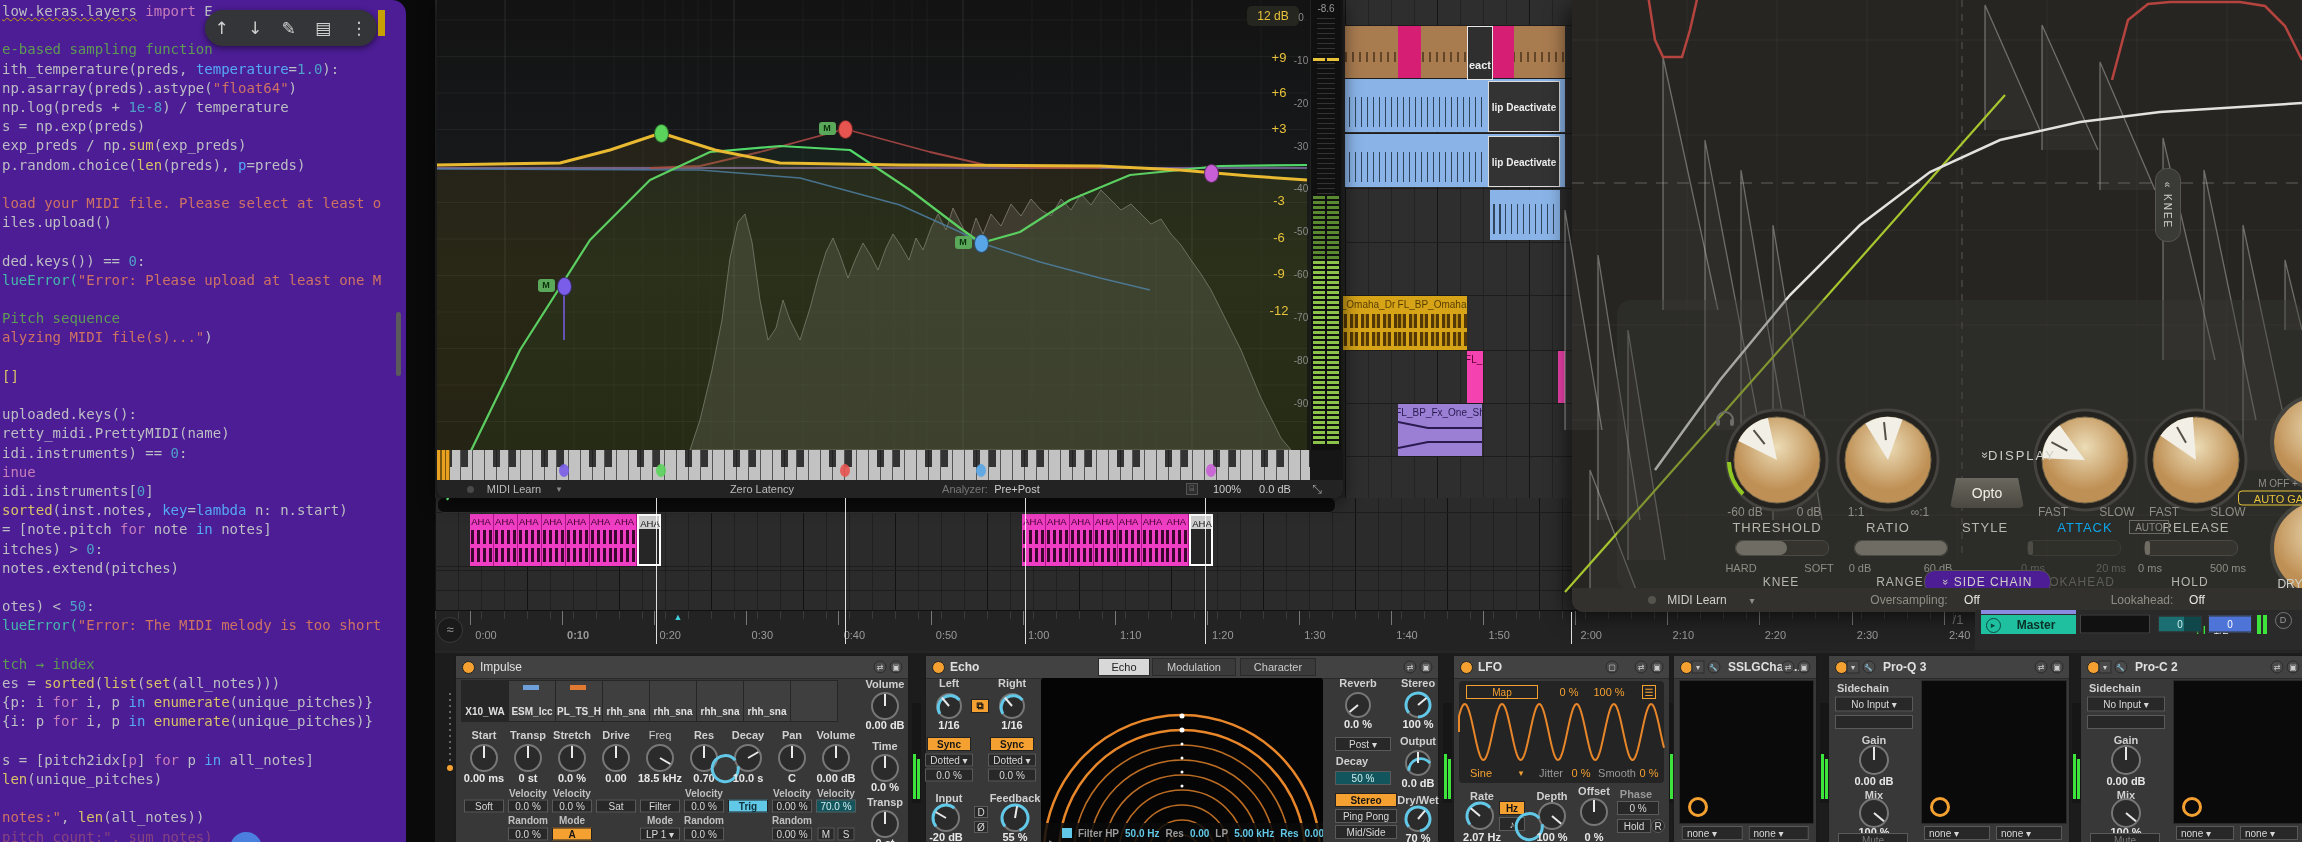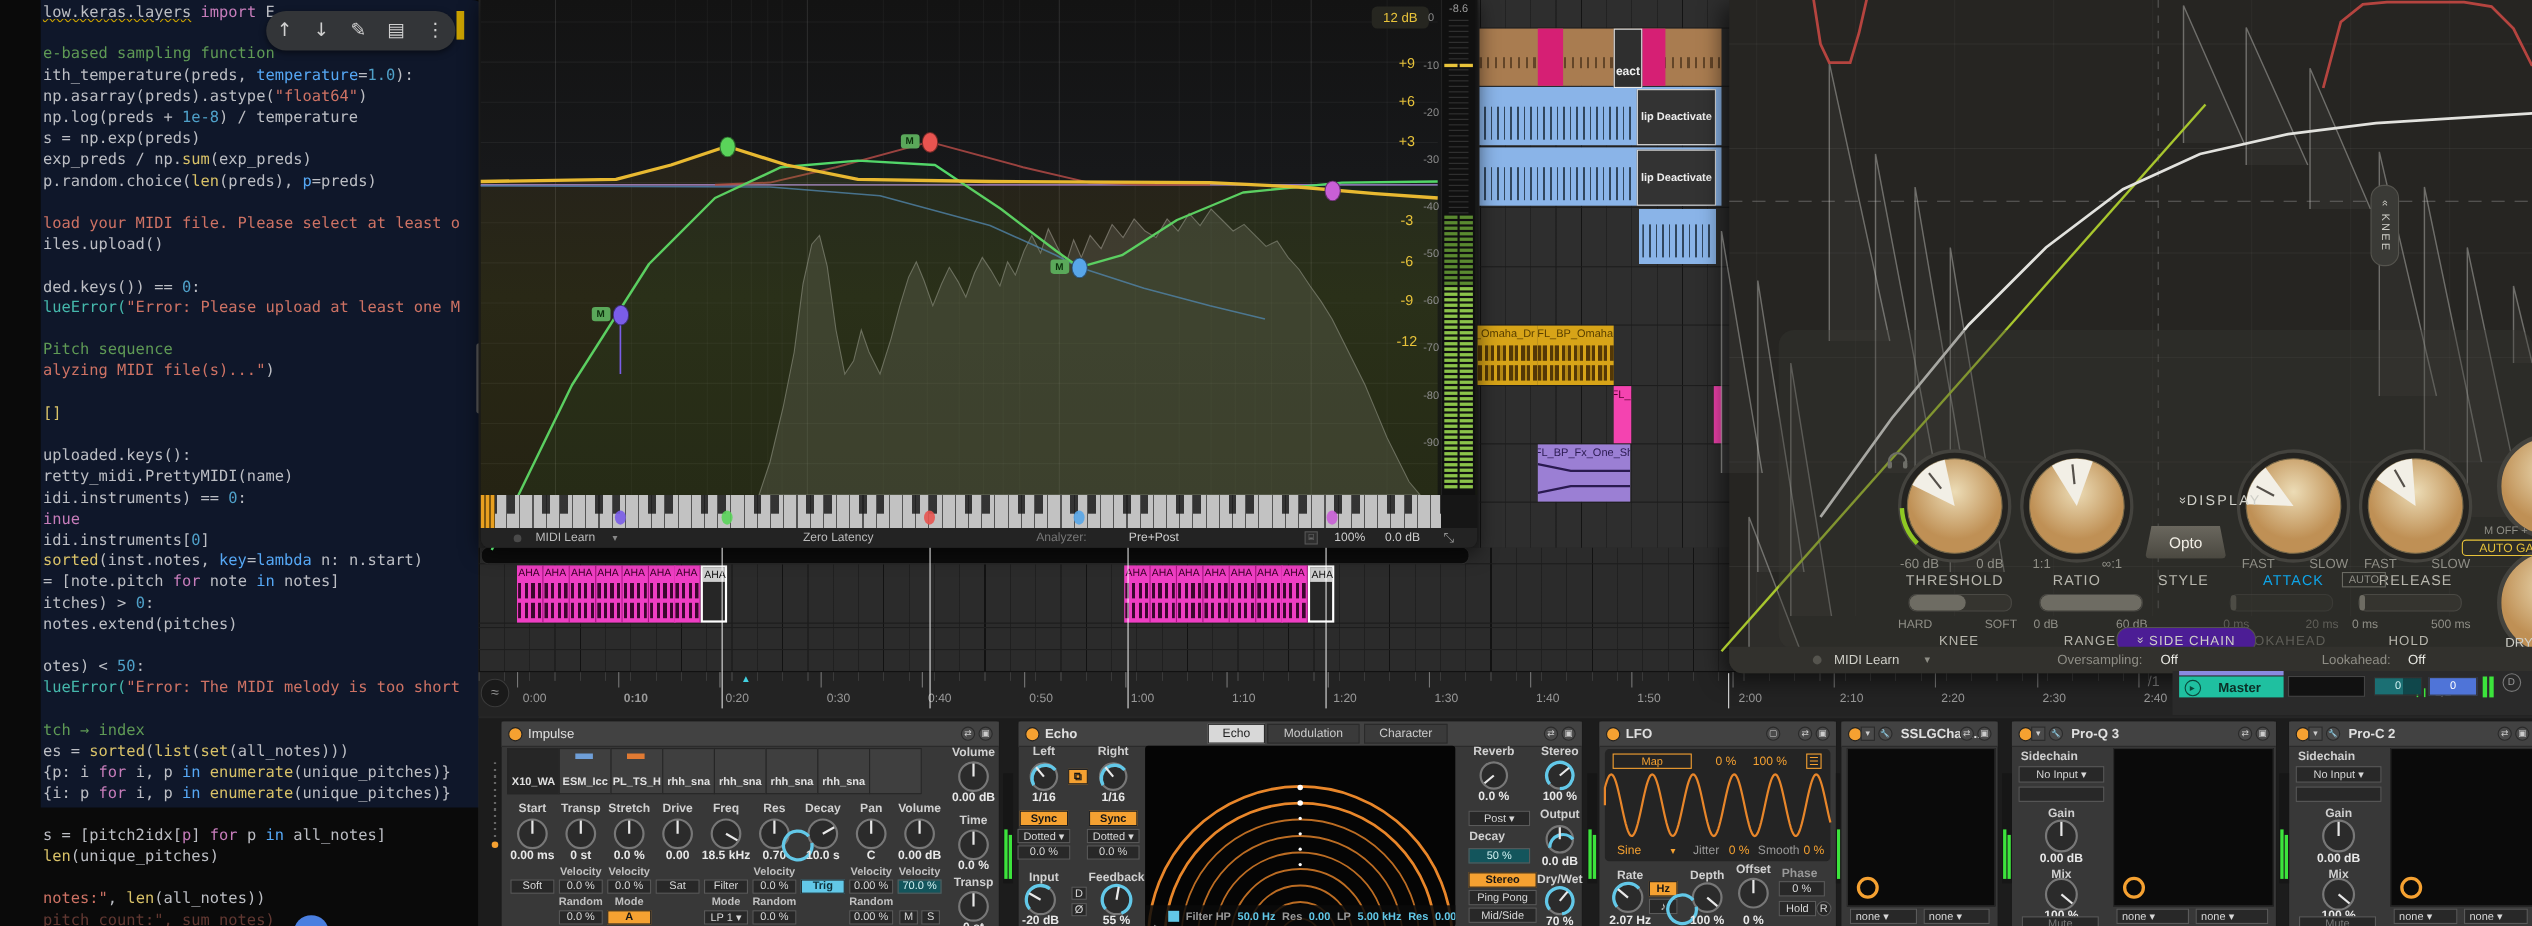--- a/index.html
+++ b/index.html
@@ -22,21 +22,21 @@
   .code .d{color:#bcbec4}.code .k{color:#c77dbb}.code .b{color:#56a8f5}.code .t2{color:#45b8ac}
   .code .s{color:#ce7264}.code .c{color:#5f9a55}.code .y{color:#d9c268}.code .n{color:#4fa0c8}
   .code .u{text-decoration:underline wavy #c8a000 1px;}
   .led{width:11px;height:11px;border-radius:50%;background:#f5a131;border:1px solid #222;}
   svg{position:absolute;overflow:visible;}
 </style>
 </head>
 <body>
 
 <div id="stage">
-  <div class="ab" id="editor" style="left:0;top:0;width:406px;height:734px;background:#0f172a;border-radius:0 14px 0 0;margin-left:37px;">
+  <div class="ab" id="editor" style="left:0;top:0;width:406px;height:842px;background:#4c1d95;border-radius:0 14px 0 0;">
       <div class="code" style="top: 2px; left: 2px;"><span class="d u">low.keras.layers</span><span class="d"> </span><span class="k">import</span><span class="d"> E</span></div>
       <div class="code" style="top: 21.2px; left: 2px;"></div>
       <div class="code" style="top: 40.4px; left: 2px;"><span class="c">e-based sampling function</span></div>
       <div class="code" style="top: 59.6px; left: 2px;"><span class="d">ith_temperature(preds, </span><span class="b">temperature</span><span class="d">=</span><span class="n">1.0</span><span class="d">):</span></div>
       <div class="code" style="top: 78.8px; left: 2px;"><span class="d">np.asarray(preds).astype(</span><span class="s">"float64"</span><span class="d">)</span></div>
       <div class="code" style="top: 98px; left: 2px;"><span class="d">np.log(preds + </span><span class="n">1e-8</span><span class="d">) / temperature</span></div>
       <div class="code" style="top: 117.2px; left: 2px;"><span class="d">s = np.exp(preds)</span></div>
       <div class="code" style="top: 136.4px; left: 2px;"><span class="d">exp_preds / np.</span><span class="y">sum</span><span class="d">(exp_preds)</span></div>
       <div class="code" style="top: 155.6px; left: 2px;"><span class="d">p.random.choice(</span><span class="y">len</span><span class="d">(preds), </span><span class="b">p</span><span class="d">=preds)</span></div>
       <div class="code" style="top: 174.8px; left: 2px;"></div>
@@ -526,21 +526,21 @@
         <div class="ab" style="left: 769px; top: 14px; width: 10px; height: 13px; border-radius: 50%; background: rgb(201, 95, 214); opacity: 0.9;"></div>
         <div class="ab" style="left: 539px; top: 14px; width: 10px; height: 13px; border-radius: 50%; background: rgb(88, 166, 232); opacity: 0.9;"></div>
         <div class="ab" style="left: 122px; top: 14px; width: 10px; height: 13px; border-radius: 50%; background: rgb(122, 93, 232); opacity: 0.9;"></div>
       </div>
       <div class="ab" style="left: 0px; top: 480px; width: 906px; height: 18px; background: rgb(35, 35, 35); border-radius: 0px 0px 8px 8px;">
         <div class="ab" style="left: 30px; top: 6px; width: 7px; height: 7px; border-radius: 50%; background: rgb(74, 74, 74);"></div>
         <div class="t" style="left: 77px; top: 9px; font-size: 11px; color: rgb(187, 187, 187);">MIDI Learn</div>
         <div class="t" style="left: 122px; top: 9px; font-size: 9px; color: rgb(136, 136, 136);">▾</div>
         <div class="t" style="left: 325px; top: 9px; font-size: 11px; color: rgb(187, 187, 187);">Zero Latency</div>
         <div class="t" style="left: 528px; top: 9px; font-size: 11px; color: rgb(119, 119, 119);">Analyzer:</div>
-        <div class="t" style="left: 580px; top: 9px; font-size: 11px; color: rgb(204, 204, 204); margin-left: 32px;">Pre+Post</div>
+        <div class="t" style="left: 580px; top: 9px; font-size: 11px; color: rgb(204, 204, 204);">Pre+Post</div>
         <div class="bx" style="left: 755px; top: 9px; width: 12px; height: 12px; background: rgb(46, 46, 46); border-color: rgb(85, 85, 85); color: rgb(153, 153, 153); font-size: 8px;">⌸</div>
         <div class="t" style="left: 790px; top: 9px; font-size: 11px; color: rgb(204, 204, 204);">100%</div>
         <div class="t" style="left: 838px; top: 9px; font-size: 11px; color: rgb(204, 204, 204);">0.0 dB</div>
         <div class="t" style="left: 880px; top: 9px; font-size: 12px; color: rgb(153, 153, 153);">⤡</div>
       </div>
     </div>
   <div class="ab" id="compwin" style="left:1572px;top:0;width:730px;height:612px;background:#262522;border-radius:0 0 0 12px;box-shadow:-6px 6px 20px rgba(0,0,0,.55);">
       <svg width="730" height="612" viewBox="0 0 730 612" style="left: 0px; top: 0px;">
         <line x1="0" y1="40" x2="730" y2="40" stroke="#fff" stroke-opacity="0.05"></line>
         <line x1="0" y1="135" x2="730" y2="135" stroke="#fff" stroke-opacity="0.05"></line>
@@ -735,21 +735,21 @@
         <div class="bx" style="left: 116px; top: 150px; width: 40px; height: 13px;">0.0 %</div>
         <div class="t" style="left: 116px; top: 164px; font-size: 10px; color: rgb(192, 192, 192); font-weight: bold;">Mode</div>
         <div class="bx or" style="left: 116px; top: 178px; width: 40px; height: 13px;">A</div>
         <div class="t" style="left: 160px; top: 79px; font-size: 11px; color: rgb(208, 208, 208); font-weight: bold;">Drive</div>
         <svg width="30" height="30" viewBox="0 0 30 30" style="left: 145px; top: 87px;">
           <circle cx="15" cy="15" r="13" fill="#2b2b2b" stroke="#777" stroke-width="2"></circle>
           <line x1="15" y1="15" x2="15" y2="3" stroke="#e8e8e8" stroke-width="2"></line>
         </svg>
         <div class="t" style="left: 160px; top: 122px; font-size: 11px; color: rgb(232, 232, 232); font-weight: bold;">0.00</div>
         <div class="bx" style="left: 160px; top: 150px; width: 40px; height: 13px;">Sat</div>
-        <div class="t" style="left: 204px; top: 79px; font-size: 11px; color: rgb(208, 208, 208); font-weight: bold;">Freq</div>
+        <div class="t" style="left: 204px; top: 79px; font-size: 11px; color: rgb(208, 208, 208); font-weight: normal;">Freq</div>
         <svg width="30" height="30" viewBox="0 0 30 30" style="left: 189px; top: 87px;">
           <circle cx="15" cy="15" r="13" fill="#2b2b2b" stroke="#777" stroke-width="2"></circle>
           <line x1="15" y1="15" x2="25.392304845413264" y2="21" stroke="#e8e8e8" stroke-width="2"></line>
         </svg>
         <div class="t" style="left: 204px; top: 122px; font-size: 11px; color: rgb(232, 232, 232); font-weight: bold;">18.5 kHz</div>
         <div class="bx" style="left: 204px; top: 150px; width: 40px; height: 13px;">Filter</div>
         <div class="t" style="left: 204px; top: 164px; font-size: 10px; color: rgb(192, 192, 192); font-weight: bold;">Mode</div>
         <div class="bx" style="left: 204px; top: 178px; width: 40px; height: 13px;">LP 1 ▾</div>
         <div class="t" style="left: 248px; top: 79px; font-size: 11px; color: rgb(208, 208, 208); font-weight: bold;">Res</div>
         <svg width="30" height="30" viewBox="0 0 30 30" style="left: 233px; top: 87px;">

